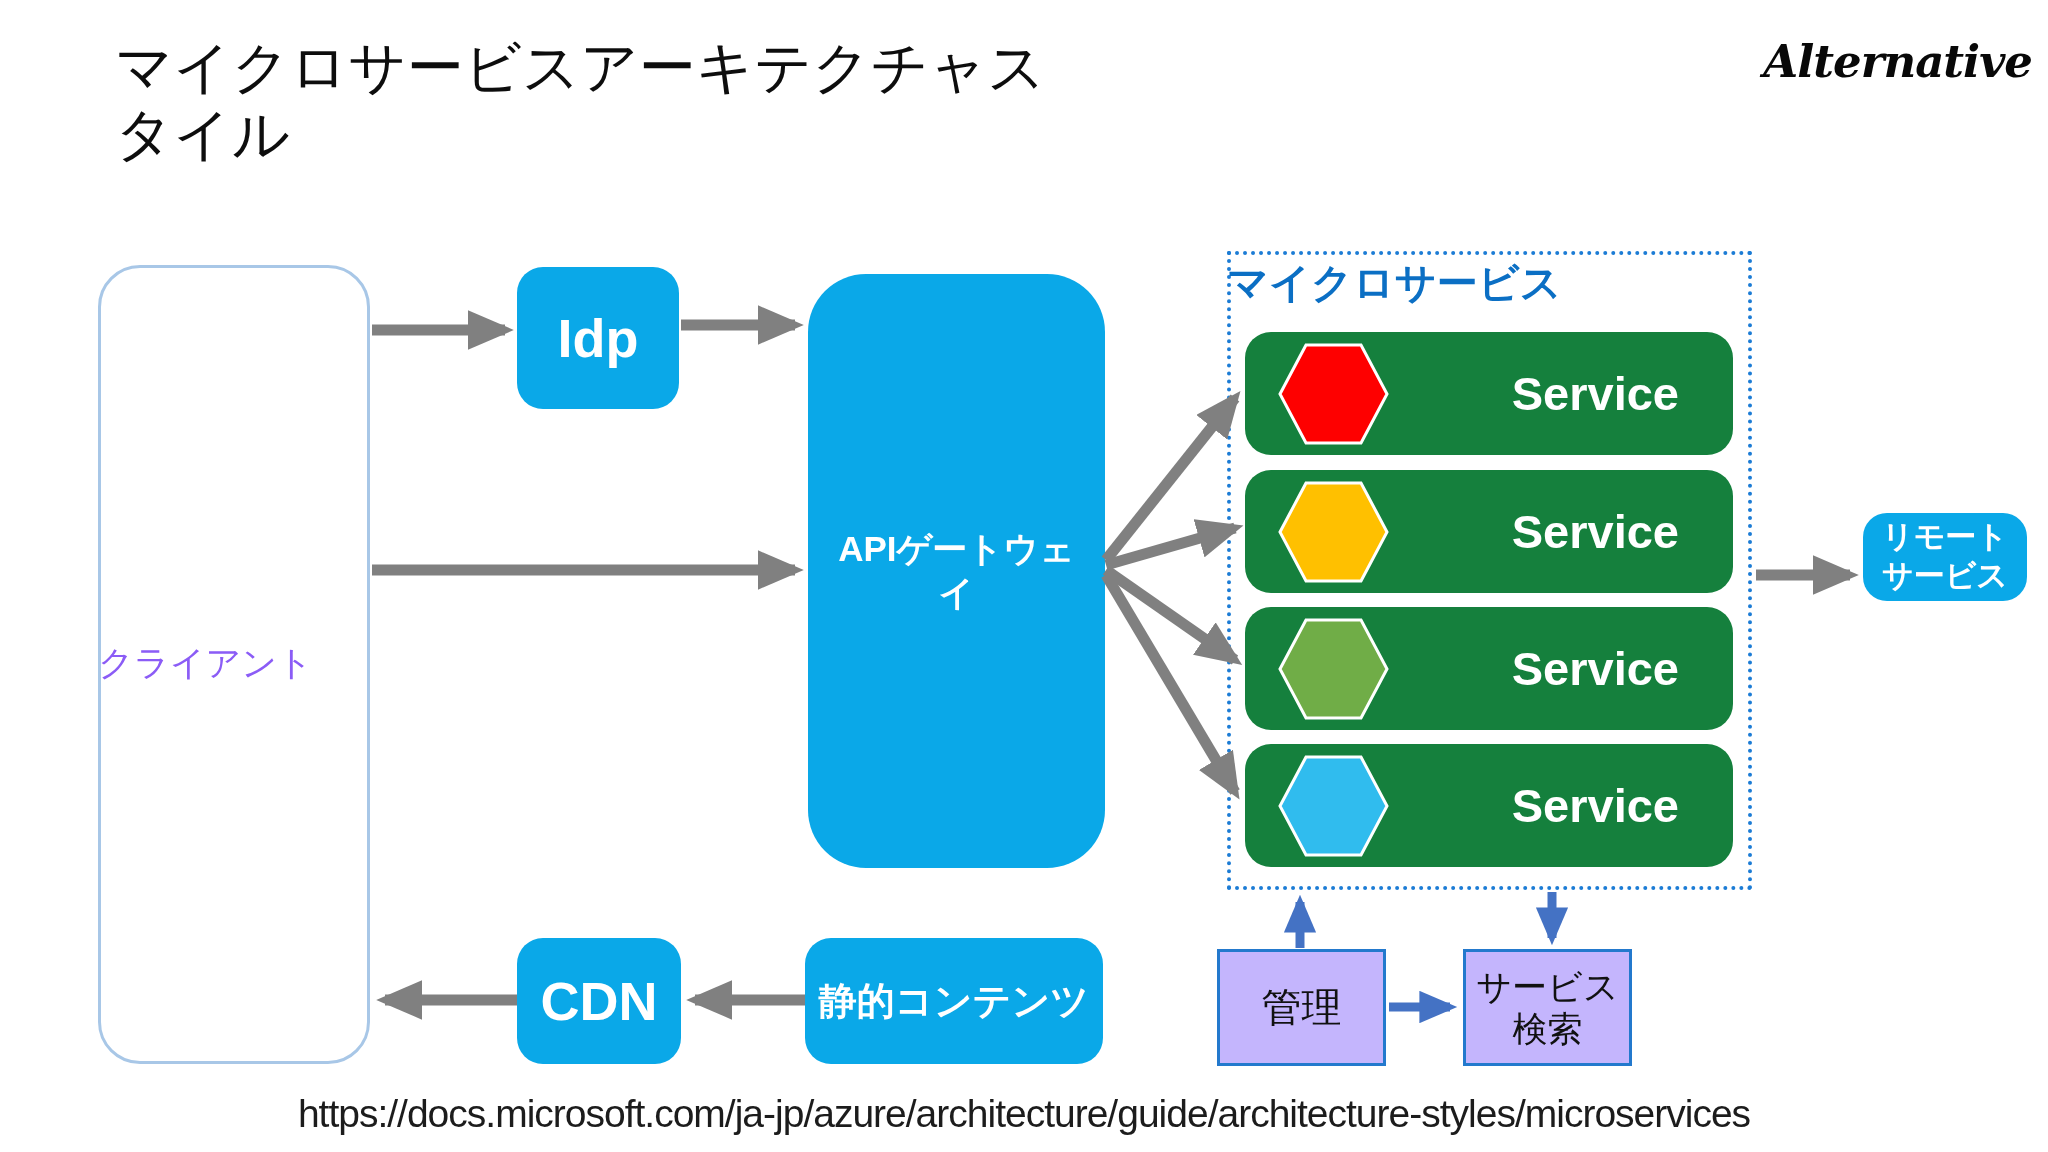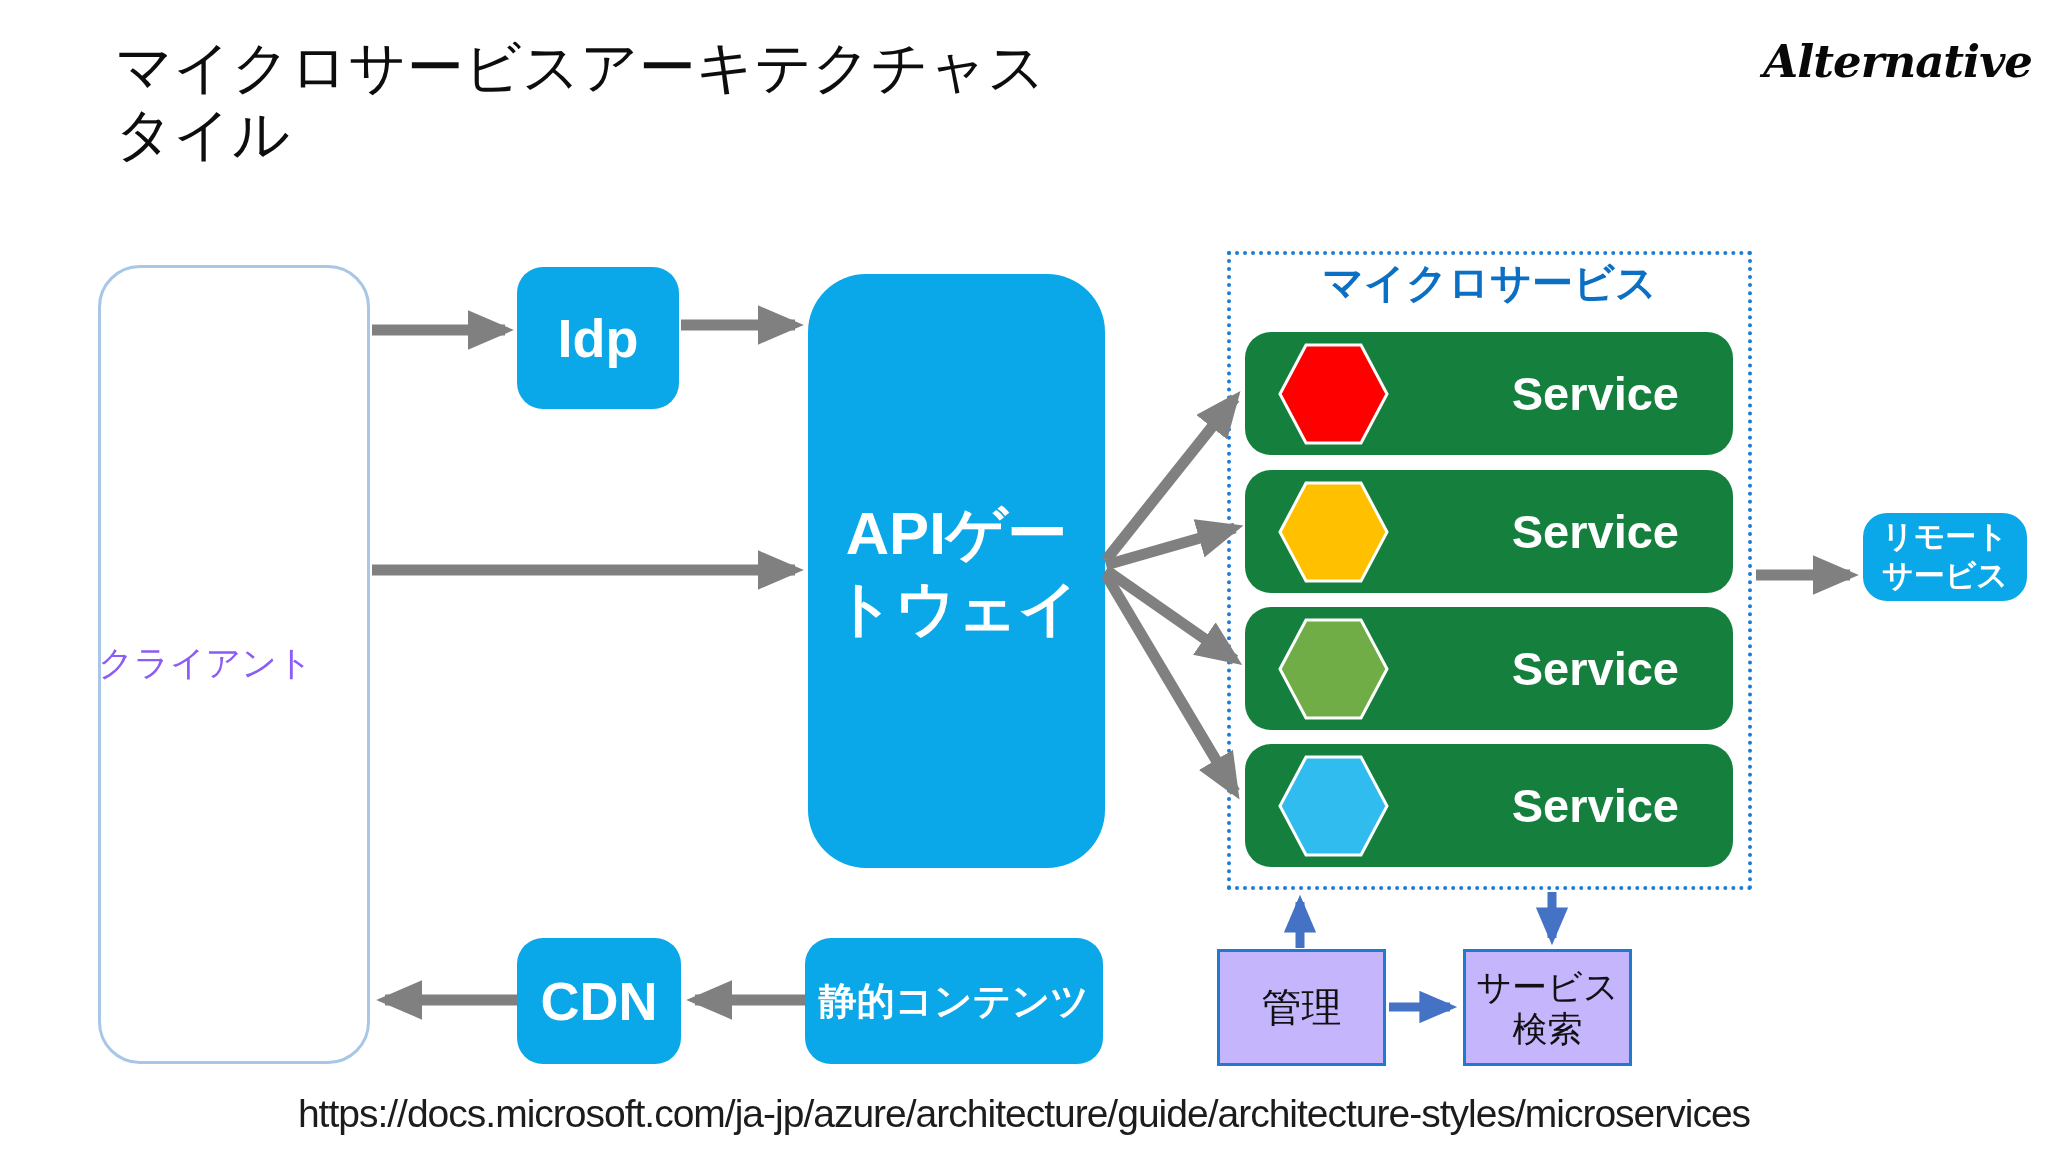--- a/index.html
+++ b/index.html
@@ -36,36 +36,36 @@
     background:#ffffff;border:3px solid #a8c7e7;border-radius:42px;
     box-sizing:border-box;
   }
   .client-label{
     left:98px;top:640px;width:272px;
     font-size:35px;color:#8b5cf6;
   }
   .idp-box{left:517px;top:267px;width:162px;height:142px;border-radius:26px;font-size:54px;}
   .api-box{
     left:808px;top:274px;width:297px;height:594px;border-radius:58px;
-    font-size:60px;line-height:1.25;
+    font-size:35px;line-height:1.25;
   }
   .api-box .inner{width:250px;}
   .cdn-box{left:517px;top:938px;width:164px;height:126px;border-radius:26px;font-size:54px;}
   .static-box{left:805px;top:938px;width:298px;height:126px;border-radius:26px;font-size:38px;}
   .remote-box{left:1863px;top:513px;width:164px;height:88px;border-radius:24px;
     font-size:31px;line-height:1.25;}
   .remote-box .inner{width:136px;}
 
   
   .ms-container{
     left:1227px;top:251px;width:525px;height:639px;
     border:4px dotted #1c7cd5;box-sizing:border-box;background:transparent;
   }
   .ms-title{
-    left:1227px;top:256px;width:525px;text-align:center;
+    left:1227px;top:256px;width:525px;text-align:left;
     font-size:41px;font-weight:bold;color:#0b6fc4;
   }
   .service-row{
     left:1245px;width:488px;height:123px;background:#15803d;border-radius:26px;
     display:flex;align-items:center;
   }
   .service-row .hex{margin-left:32px;flex:0 0 auto;display:block;}
   .service-row .svc-label{
     margin-left:auto;margin-right:54px;color:#ffffff;font-weight:bold;font-size:47px;
   }

